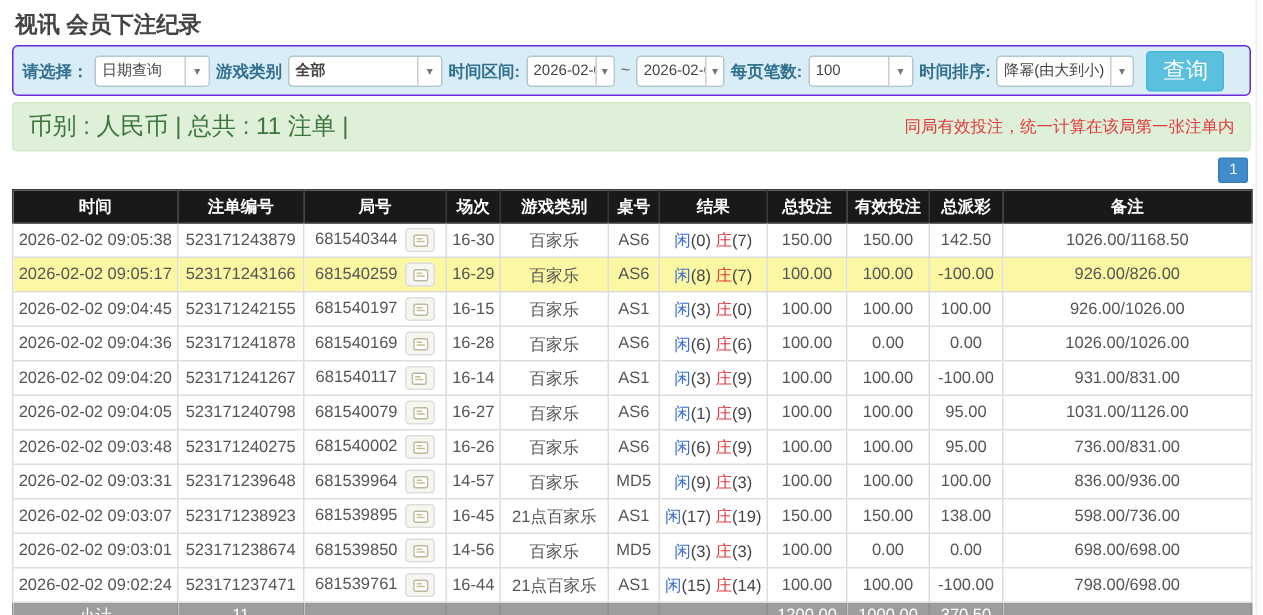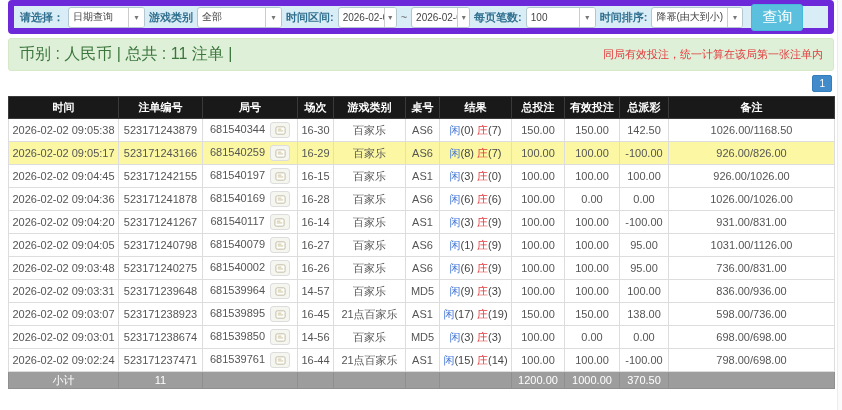--- a/index.html
+++ b/index.html
@@ -4,29 +4,29 @@
 <style>
   * { box-sizing: border-box; }
   html, body { margin:0; padding:0; width:842px; height:410px; overflow:hidden;
     background:#fff; font-family:"Liberation Sans","DejaVu Sans",sans-serif; }
   .page { position:relative; width:842px; height:410px; }
   .scrollbar-track { position:absolute; right:0; top:0; width:5px; height:100%;
     background:#fbfbfb; border-left:1px solid #ececec; }
 
   .page-title { padding:7px 0 4px 10px; font-size:15px; font-weight:bold; color:#444; }
 
-  .filter-bar { margin:0 8px; height:34px; background:#d9edf7; border:6px solid #6d28d9;
+  .filter-bar { margin:0 8px; height:34px; background:#d9edf7; border:1px solid #6d28d9;
     border-radius:4px; display:flex; align-items:center; padding:0 6px; gap:4px; }
   .f-label { font-size:11px; font-weight:bold; color:#31708f; white-space:nowrap; }
   .sel { display:flex; align-items:center; justify-content:space-between; background:#fff;
     border:1px solid #b4c6ce; border-radius:3px; height:21px; cursor:pointer; overflow:hidden; }
   .sel-val { padding:0 4px; font-size:10px; color:#444; white-space:nowrap; overflow:hidden;text-align:right; }
   .sel-arrow { width:16px; align-self:stretch; border-left:1px solid #ccc; color:#777;
     font-size:8px; display:flex; align-items:center; justify-content:center; background:#fff; }
-  .w-query { width:77px; } .w-game { width:85px; } .w-date { width:59px; }
+  .w-query { width:77px; } .w-game { width:103px;font-weight:bold; } .w-date { width:59px; }
   .w-size { width:70px; } .w-sort { width:92px; }
   .tilde { font-size:11px; color:#666; }
   .btn-search { margin-left:4px; background:#5bc0de; border:1px solid #46b8da; color:#fff;
     font-size:15px; padding:3px 10px; border-radius:3px; cursor:pointer; }
 
   .info-bar { margin:4px 8px 0; background:#dff0d8; border:1px solid #d6e9c6; border-radius:3px;
     padding:5px 10px; display:flex; justify-content:space-between; align-items:center; }
   .info-summary { font-size:16px; color:#3c763d; }
   .info-notice { font-size:11px; color:#e4393c; }
 
@@ -48,20 +48,21 @@
     height:16px; margin-left:5px; background:#f6f6f0; border:1px solid #ddd; border-radius:3px;
     vertical-align:middle; cursor:pointer; }
   tfoot td { background:#9d9d9d !important; color:#fff !important; border:1px solid #8f8f8f !important;
     height:17px !important; font-size:11px; }
 </style>
 </head>
 <body>
 
 <div class="page">
 
+  <div class="page-title">视讯 会员下注纪录</div>
 
   <div class="filter-bar">
     <span class="f-label">请选择：</span>
     <div class="sel w-query">
       <span class="sel-val">日期查询</span>
       <span class="sel-arrow">▾</span>
     </div>
     <span class="f-label">游戏类别</span>
     <div class="sel w-game">
       <span class="sel-val">全部</span>

